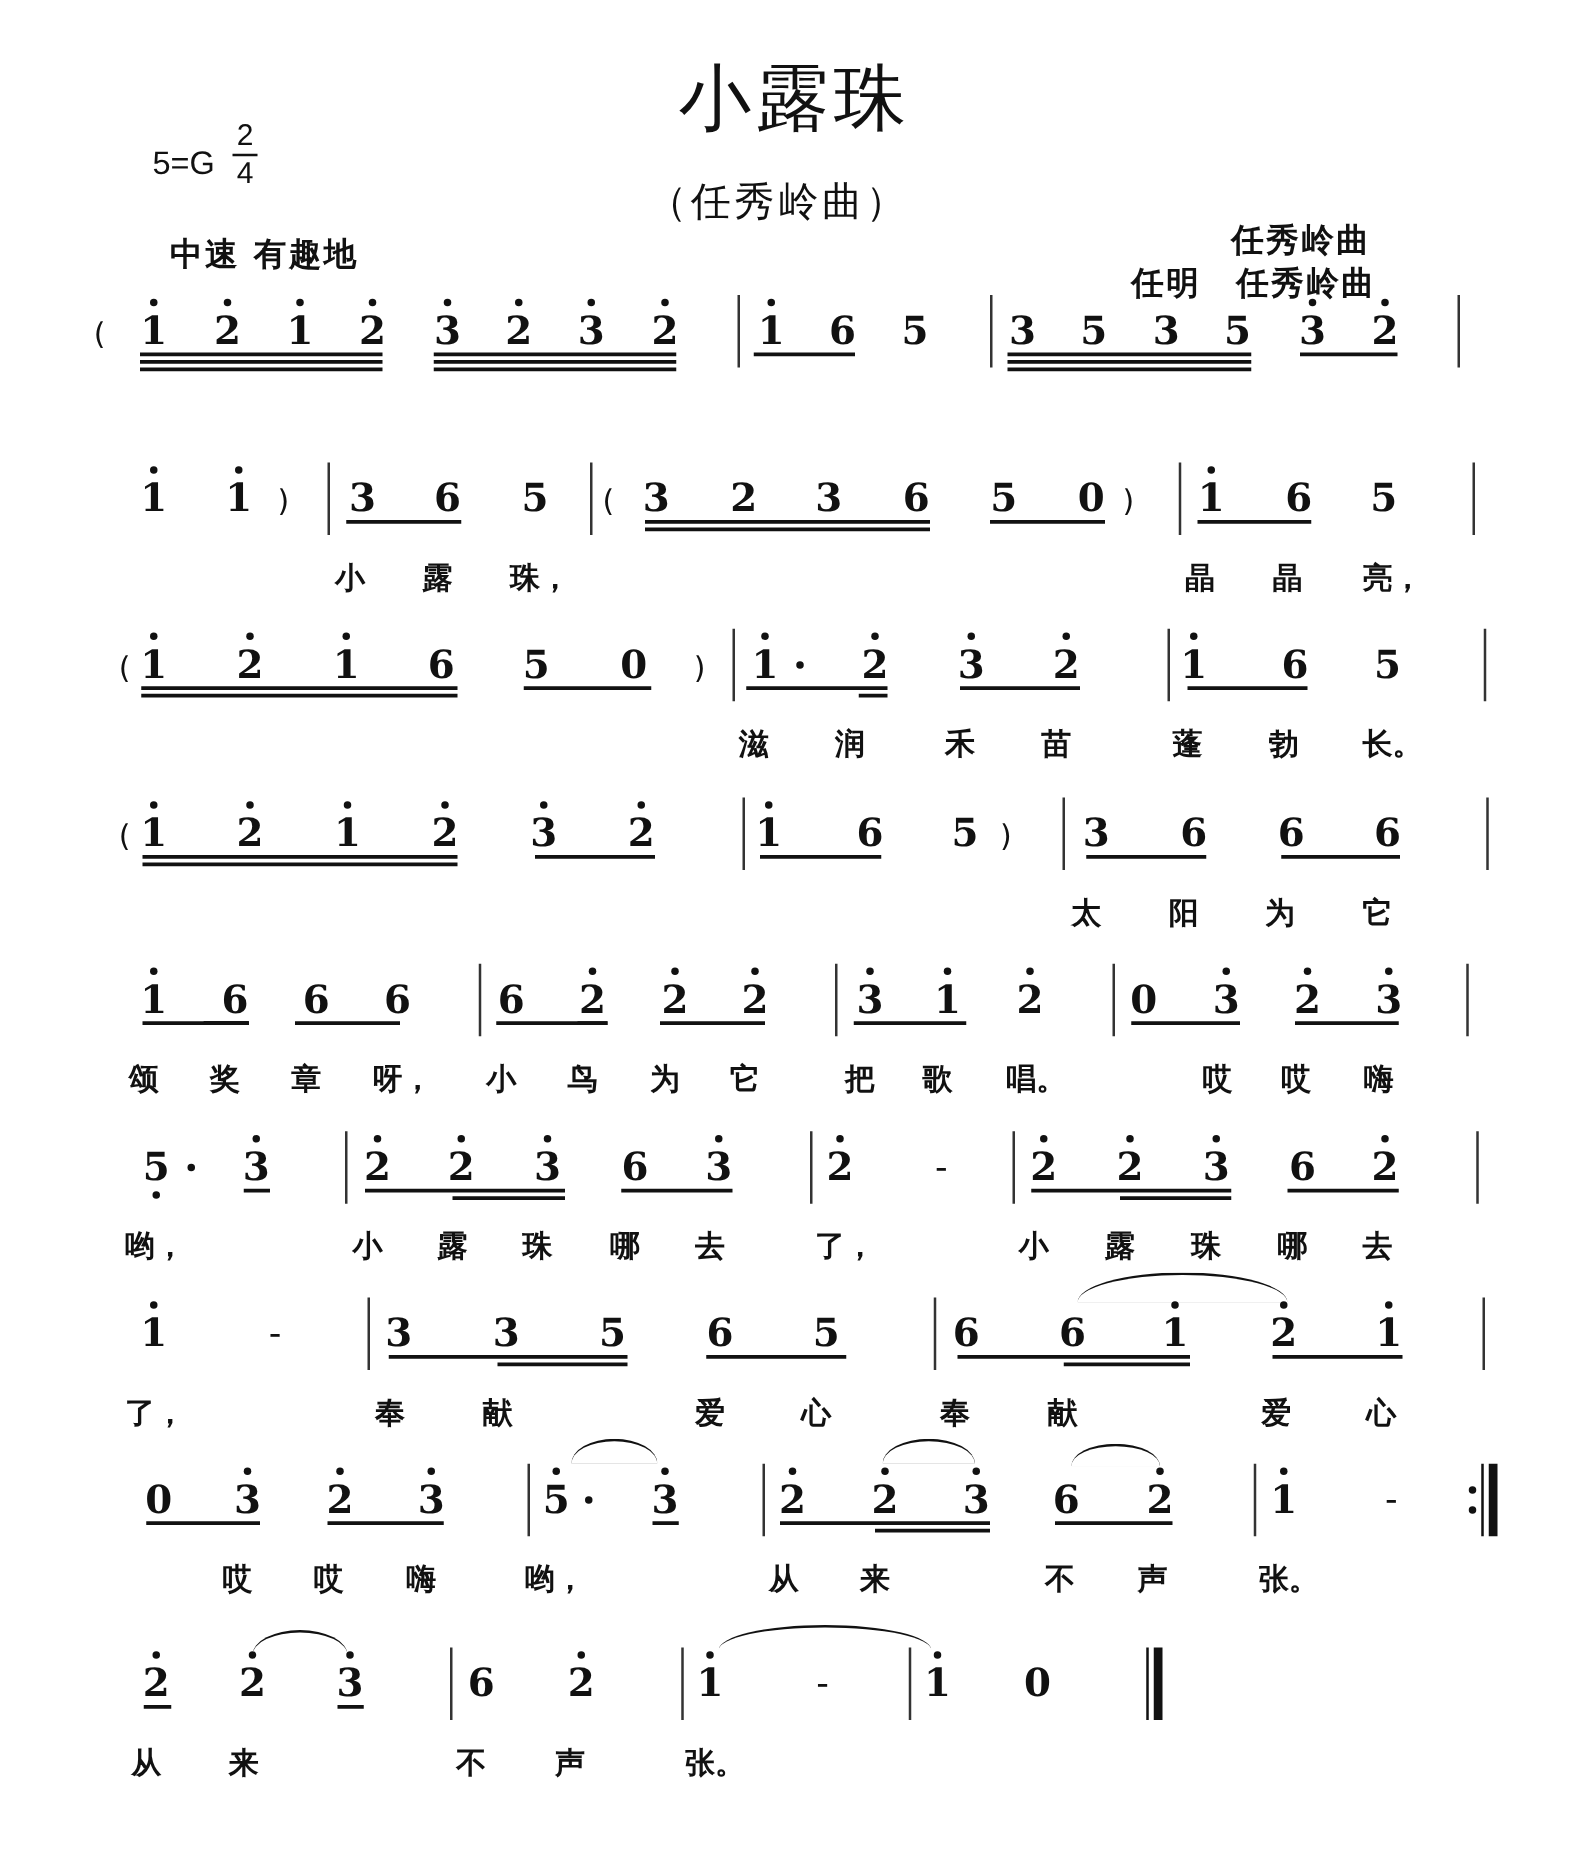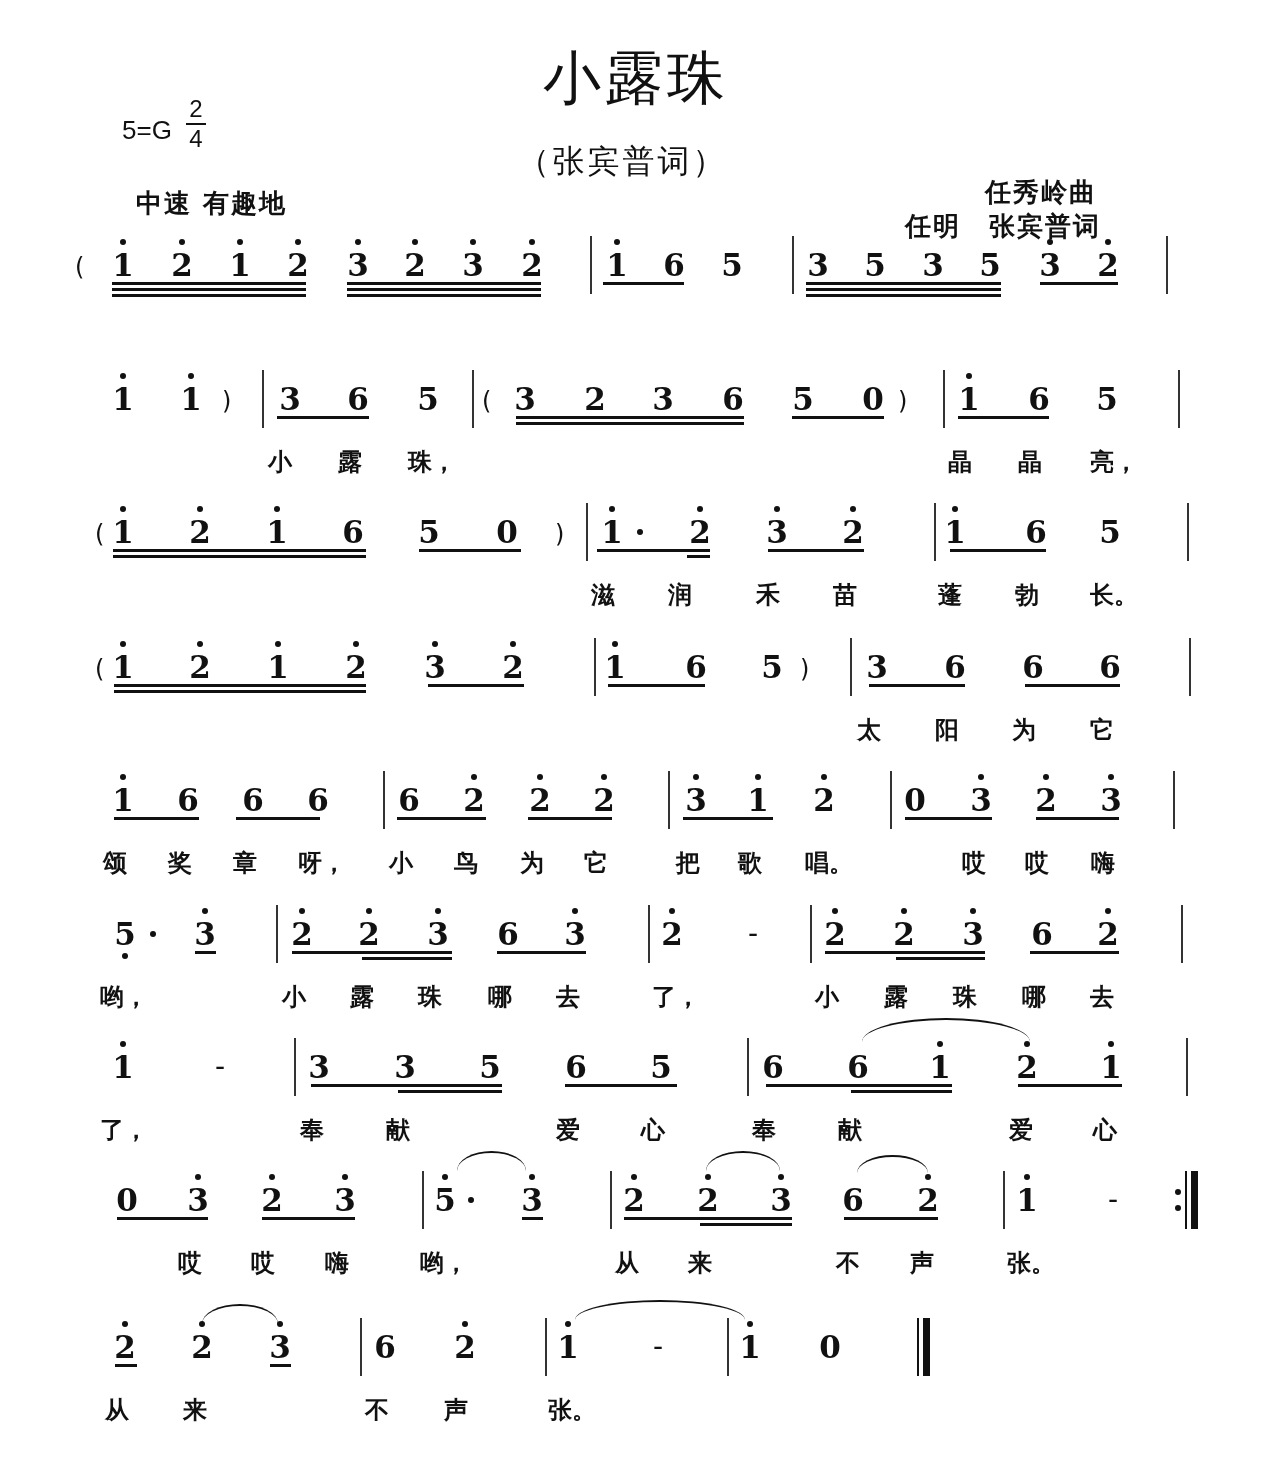--- a/index.html
+++ b/index.html
@@ -34,24 +34,24 @@
 </head>
 <body>
 
 <div class="abs title">小露珠</div>
 <div class="abs key">5=G</div>
 <div class="abs frac">
   <span>2</span>
   <span class="bar"></span>
   <span>4</span>
 </div>
-<div class="abs subtitle">（张宾普词）</div>
+<div class="abs subtitle">（任秀岭曲）</div>
 <div class="abs tempo">中速 有趣地</div>
 <div class="abs credit" style="left:985px;top:175px;">任秀岭曲</div>
-<div class="abs credit" style="left:905px;top:209px;white-space:pre;">任明　张宾普词</div>
+<div class="abs credit" style="left:905px;top:209px;white-space:pre;">任明　任秀岭曲</div>
 
 <div id="score">
     <div class="line" style="top: 248px;">
       <div class="paren" style="left: 75px;">(</div>
       <div class="note" style="left: 108px;"><span>1</span><span class="hi"></span></div>
       <div class="note" style="left: 167px;"><span>2</span><span class="hi"></span></div>
       <div class="note" style="left: 225px;"><span>1</span><span class="hi"></span></div>
       <div class="note" style="left: 283px;"><span>2</span><span class="hi"></span></div>
       <div class="note" style="left: 343px;"><span>3</span><span class="hi"></span></div>
       <div class="note" style="left: 400px;"><span>2</span><span class="hi"></span></div>

